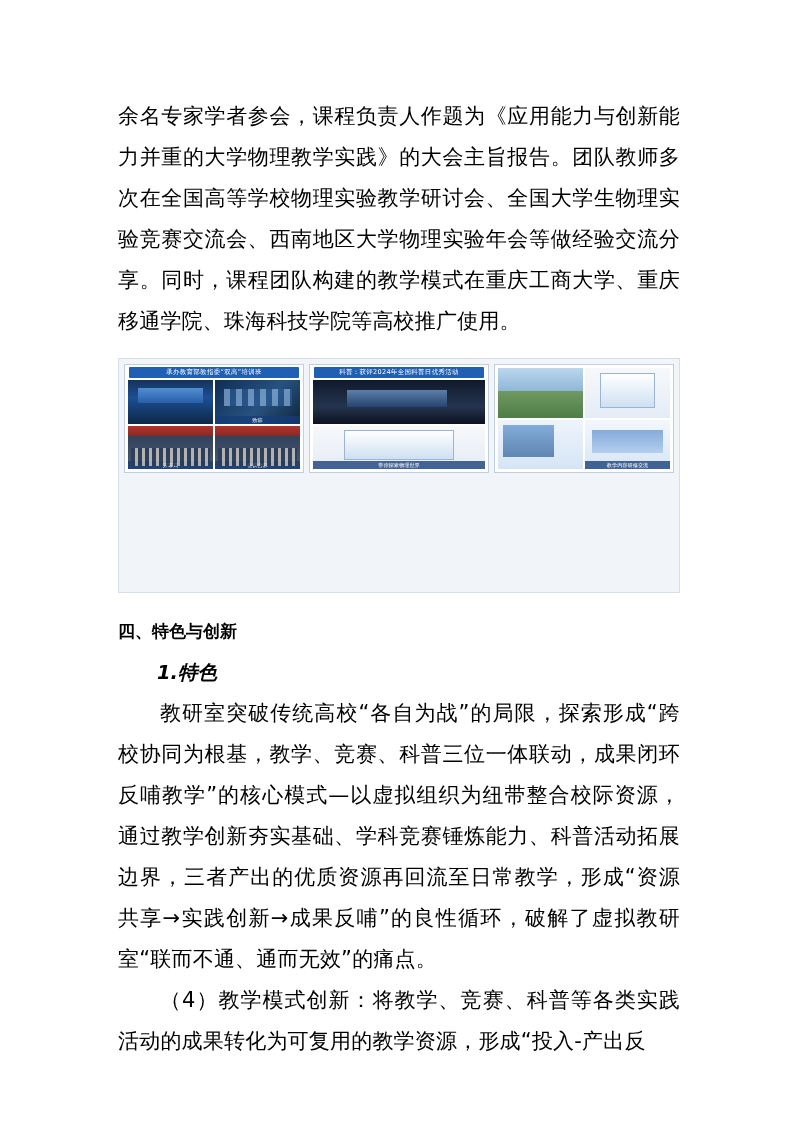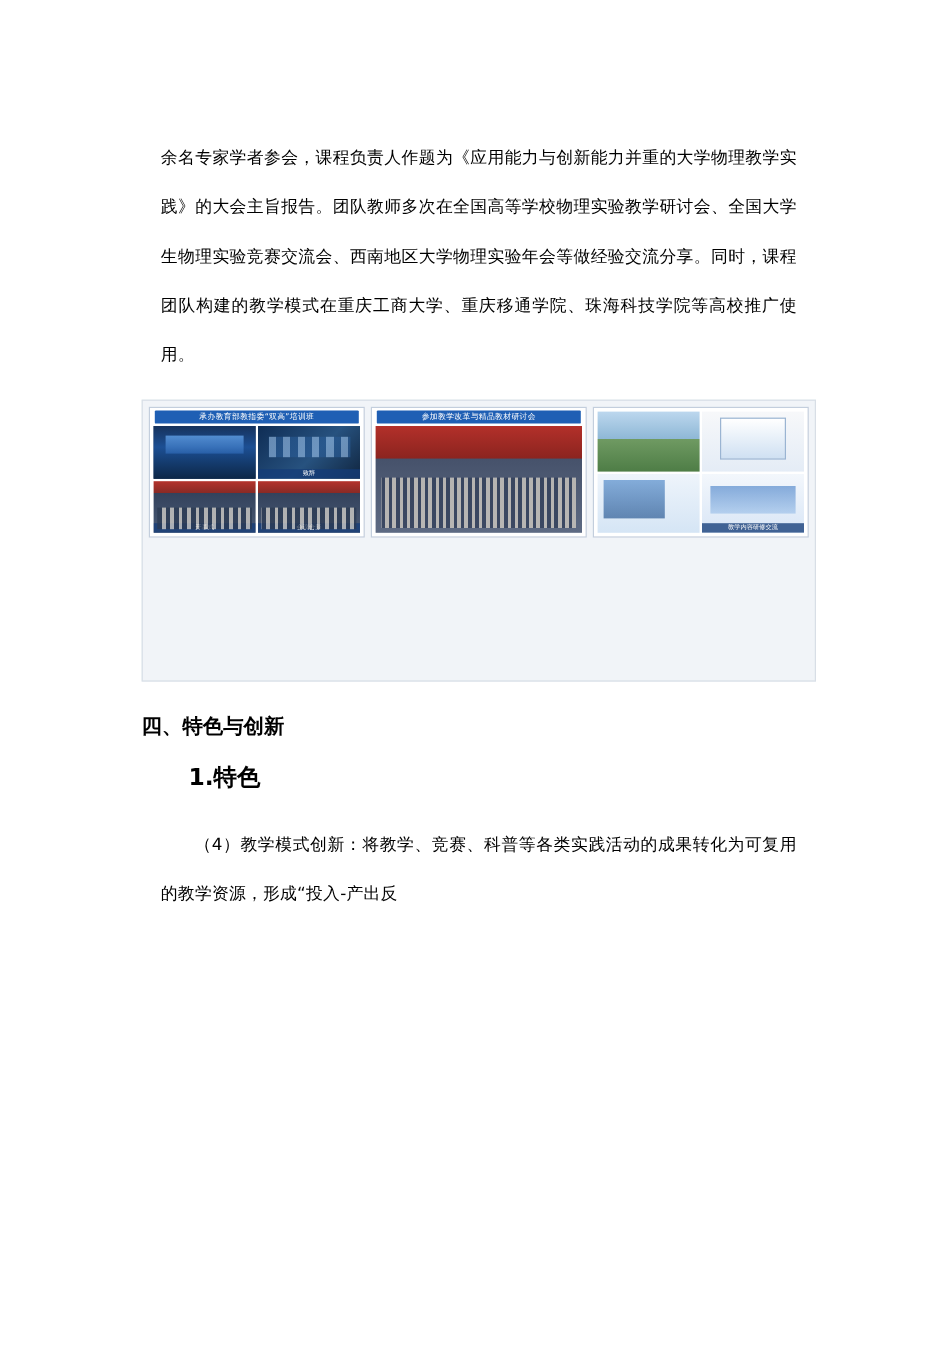--- a/index.html
+++ b/index.html
@@ -16,45 +16,46 @@
     overflow: hidden;
     font-family: "DejaVu Sans", "Liberation Sans", sans-serif;
   }
   .content {
     position: absolute;
     left: 118px;
     top: 96px;
     width: 562px;
   }
   .para {
-    font-size: 14px;
+    font-size: 21px;
     line-height: 41px;
     color: #000000;
     text-align: justify;
     text-justify: inter-ideograph;
     letter-spacing: 0.2px;
-    margin: 16px;
+    margin: 0;
   }
   .para.indent {
     text-indent: 2em;
   }
   .heading1 {
     font-size: 17px;
     line-height: 41px;
     font-weight: bold;
     color: #000000;
     margin: 0;
   }
   .heading2 {
     font-size: 19.5px;
     line-height: 41px;
     font-weight: bold;
     color: #000000;
     margin: 0;
     text-indent: 2em;
+    font-style: italic;
   }
   .spacer-sm { height: 12px; }
 
   
   .figure {
     margin: 16px 0 6px 0;
     display: flex;
     justify-content: center;
   }
   .figure-inner {
@@ -229,29 +230,32 @@
                 <span class="cap">开幕式</span>
               </div>
             <div class="thumb ph-group">
                 <span class="cap">会议合影</span>
               </div>
           </div>
         </div>
 
 
 
-
         <div class="panel">
-          <div class="panel-title">参加教学改革与精品教材研讨会</div>
-          <div class="panel-body g1">
-            <div class="thumb ph-banner">
-                <span class="cap"></span>
+          <div class="panel-title">科普：获评2024年全国科普日优秀活动</div>
+          <div class="panel-body g1x2">
+            <div class="thumb ph-dark">
+                <span class="cap"></span>
+              </div>
+            <div class="thumb ph-poster">
+                <span class="cap">带你探索物理世界</span>
               </div>
           </div>
         </div>
+
 
         <div class="panel">
           <div class="panel-body g2x2" style="padding-top:3px;">
             <div class="thumb ph-campus">
                 <span class="cap"></span>
               </div>
             <div class="thumb ph-poster">
                 <span class="cap"></span>
               </div>
             <div class="thumb ph-online">
@@ -265,18 +269,19 @@
 
       </div>
     </div>
 
     <div class="spacer-sm"></div>
 
     <h2 class="heading1">四、特色与创新</h2>
 
     <h3 class="heading2">1.特色</h3>
 
+    <p class="para indent">教研室突破传统高校“各自为战”的局限，探索形成“跨校协同为根基，教学、竞赛、科普三位一体联动，成果闭环反哺教学”的核心模式—以虚拟组织为纽带整合校际资源，通过教学创新夯实基础、学科竞赛锤炼能力、科普活动拓展边界，三者产出的优质资源再回流至日常教学，形成“资源共享→实践创新→成果反哺”的良性循环，破解了虚拟教研室“联而不通、通而无效”的痛点。</p>
 
 
     <p class="para indent">（4）教学模式创新：将教学、竞赛、科普等各类实践活动的成果转化为可复用的教学资源，形成“投入-产出反</p>
 
   </div>
 </div>
 
 </body></html>

